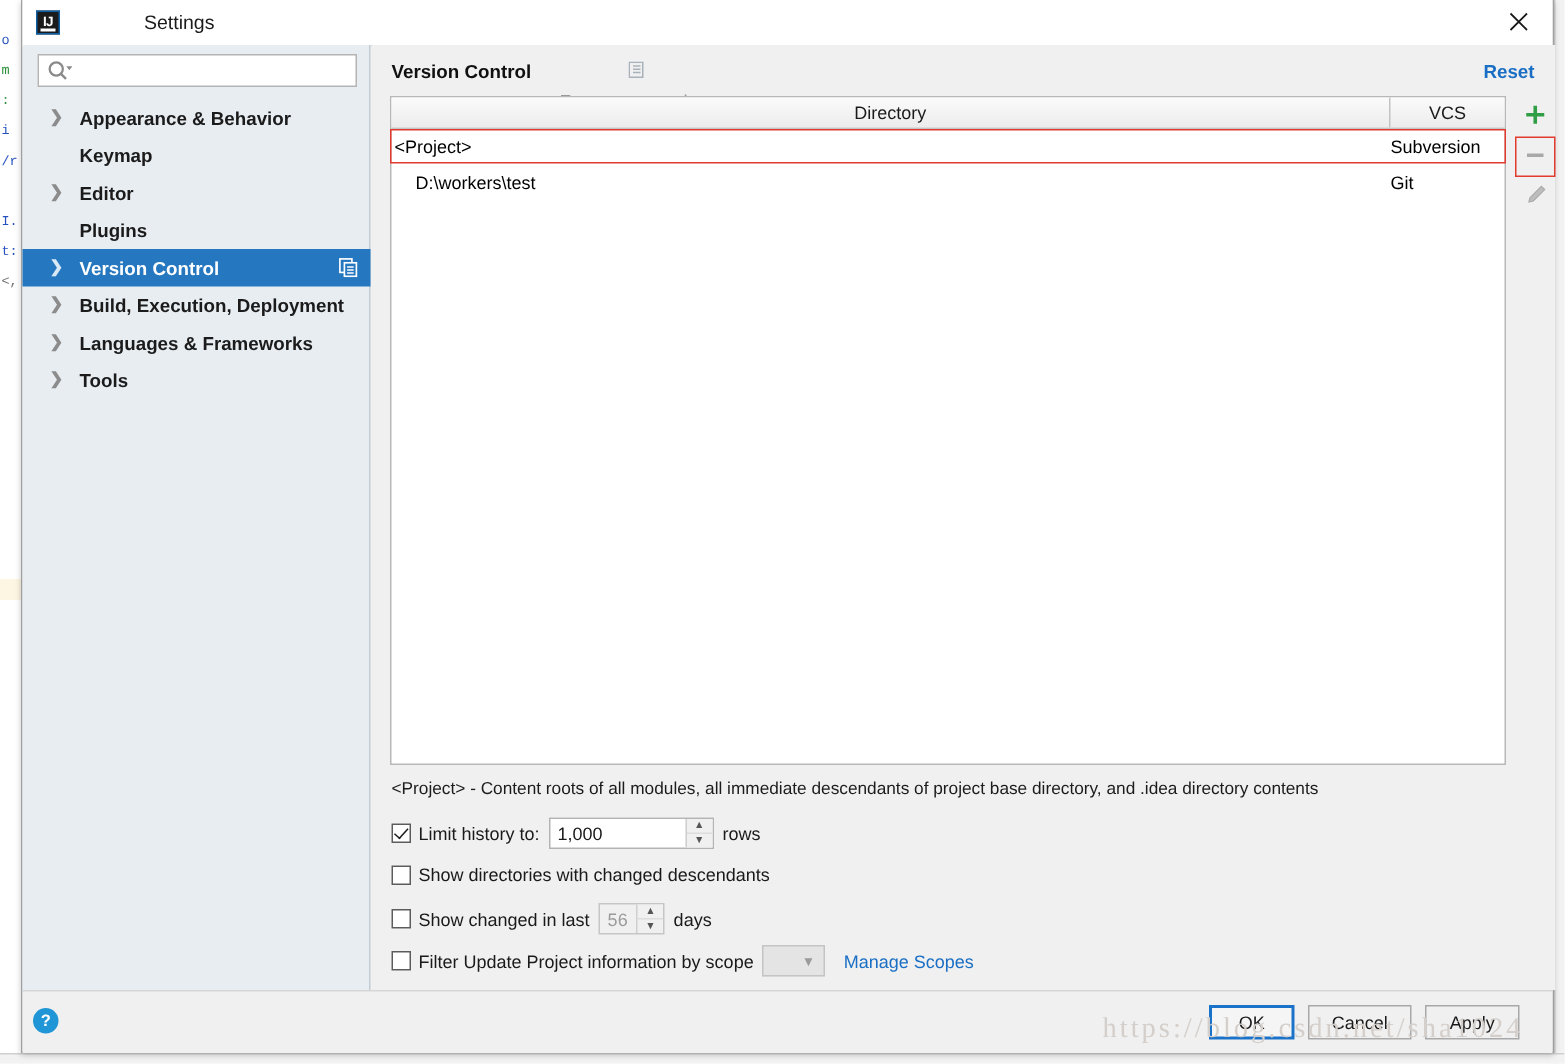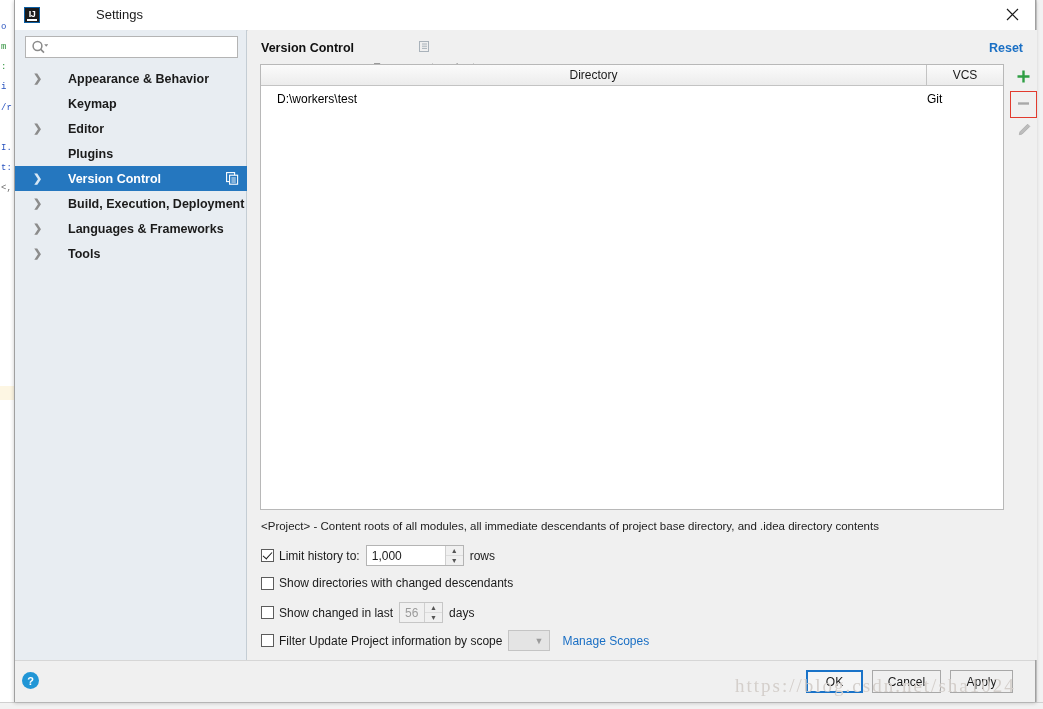--- a/index.html
+++ b/index.html
@@ -168,21 +168,21 @@
   }
   .tree-item .arrow {
     width: 18px;
     margin-left: 18px;
     color: #8c8c8c;
     font-size: 11px;
     line-height: 1;
     flex: 0 0 18px;
   }
   .tree-item .arrow.empty { visibility: hidden; }
-  .tree-item .tlabel { margin-left: 17px; }
+  .tree-item .tlabel { margin-left: 2px; }
   .tree-item.selected {
     background: #2577bf;
     color: #ffffff;
   }
   .tree-item.selected .arrow { color: #d8e8f5; }
   .tree-item .row-icon {
     position: absolute;
     right: 8px;
     top: 6px;
   }
@@ -321,21 +321,21 @@
   .spinner {
     display: inline-flex;
     align-items: stretch;
     border: 1px solid #b4b4b4;
     background: #ffffff;
     height: 21px;
     box-sizing: border-box;
     margin: 0 6px;
   }
   .spinner .sval {
-    width: 78px;
+    width: 90px;
     display: flex;
     align-items: center;
     padding-left: 5px;
     font-size: 12px;
     box-sizing: border-box;
   }
   .spinner.disabled { background: #f0f0f0; border-color: #c6c6c6; }
   .spinner.disabled .sval { color: #9b9b9b; width: 24px; }
   .spin-arrows {
     width: 17px;
@@ -529,20 +529,24 @@
       </span>
       <span>For current project</span>
     </div>
 
     <div id="reset-link">Reset</div>
 
     <div id="table-wrap">
       <div id="table-header">
         <div class="th" id="th-directory">Directory</div>
         <div class="th" id="th-vcs">VCS</div>
+      </div>
+      <div class="table-row" id="row-0">
+        <div class="cell-dir">&lt;Project&gt;</div>
+        <div class="cell-vcs">Subversion</div>
       </div>
       <div class="table-row" id="row-1">
         <div class="cell-dir">D:\workers\test</div>
         <div class="cell-vcs">Git</div>
       </div>
     </div>
 
     <div id="toolbar">
       <div class="tool-btn" style="top:0px;">
         <span>

